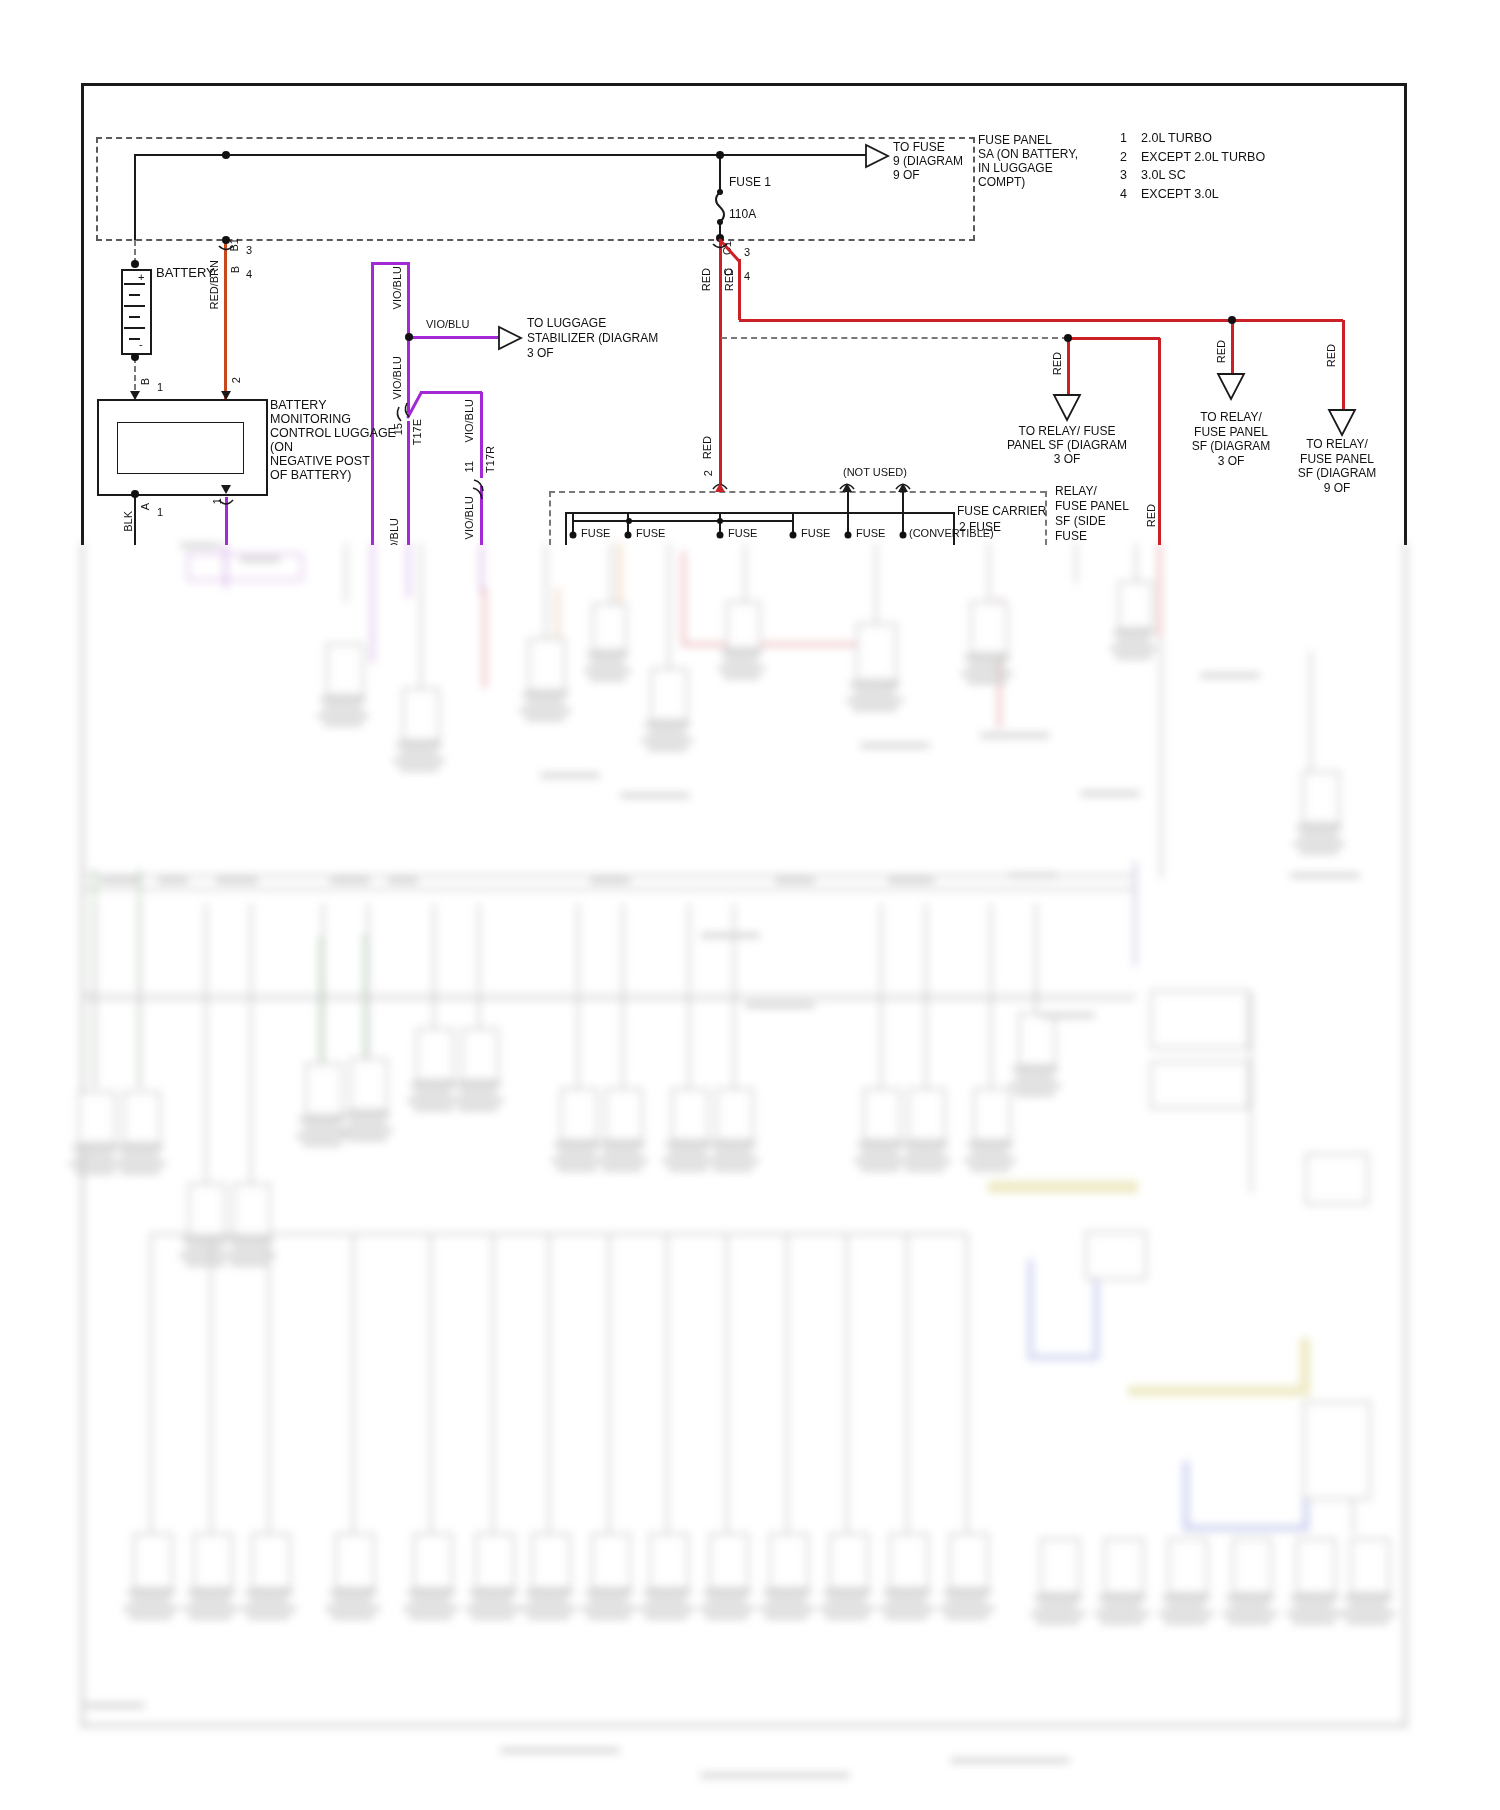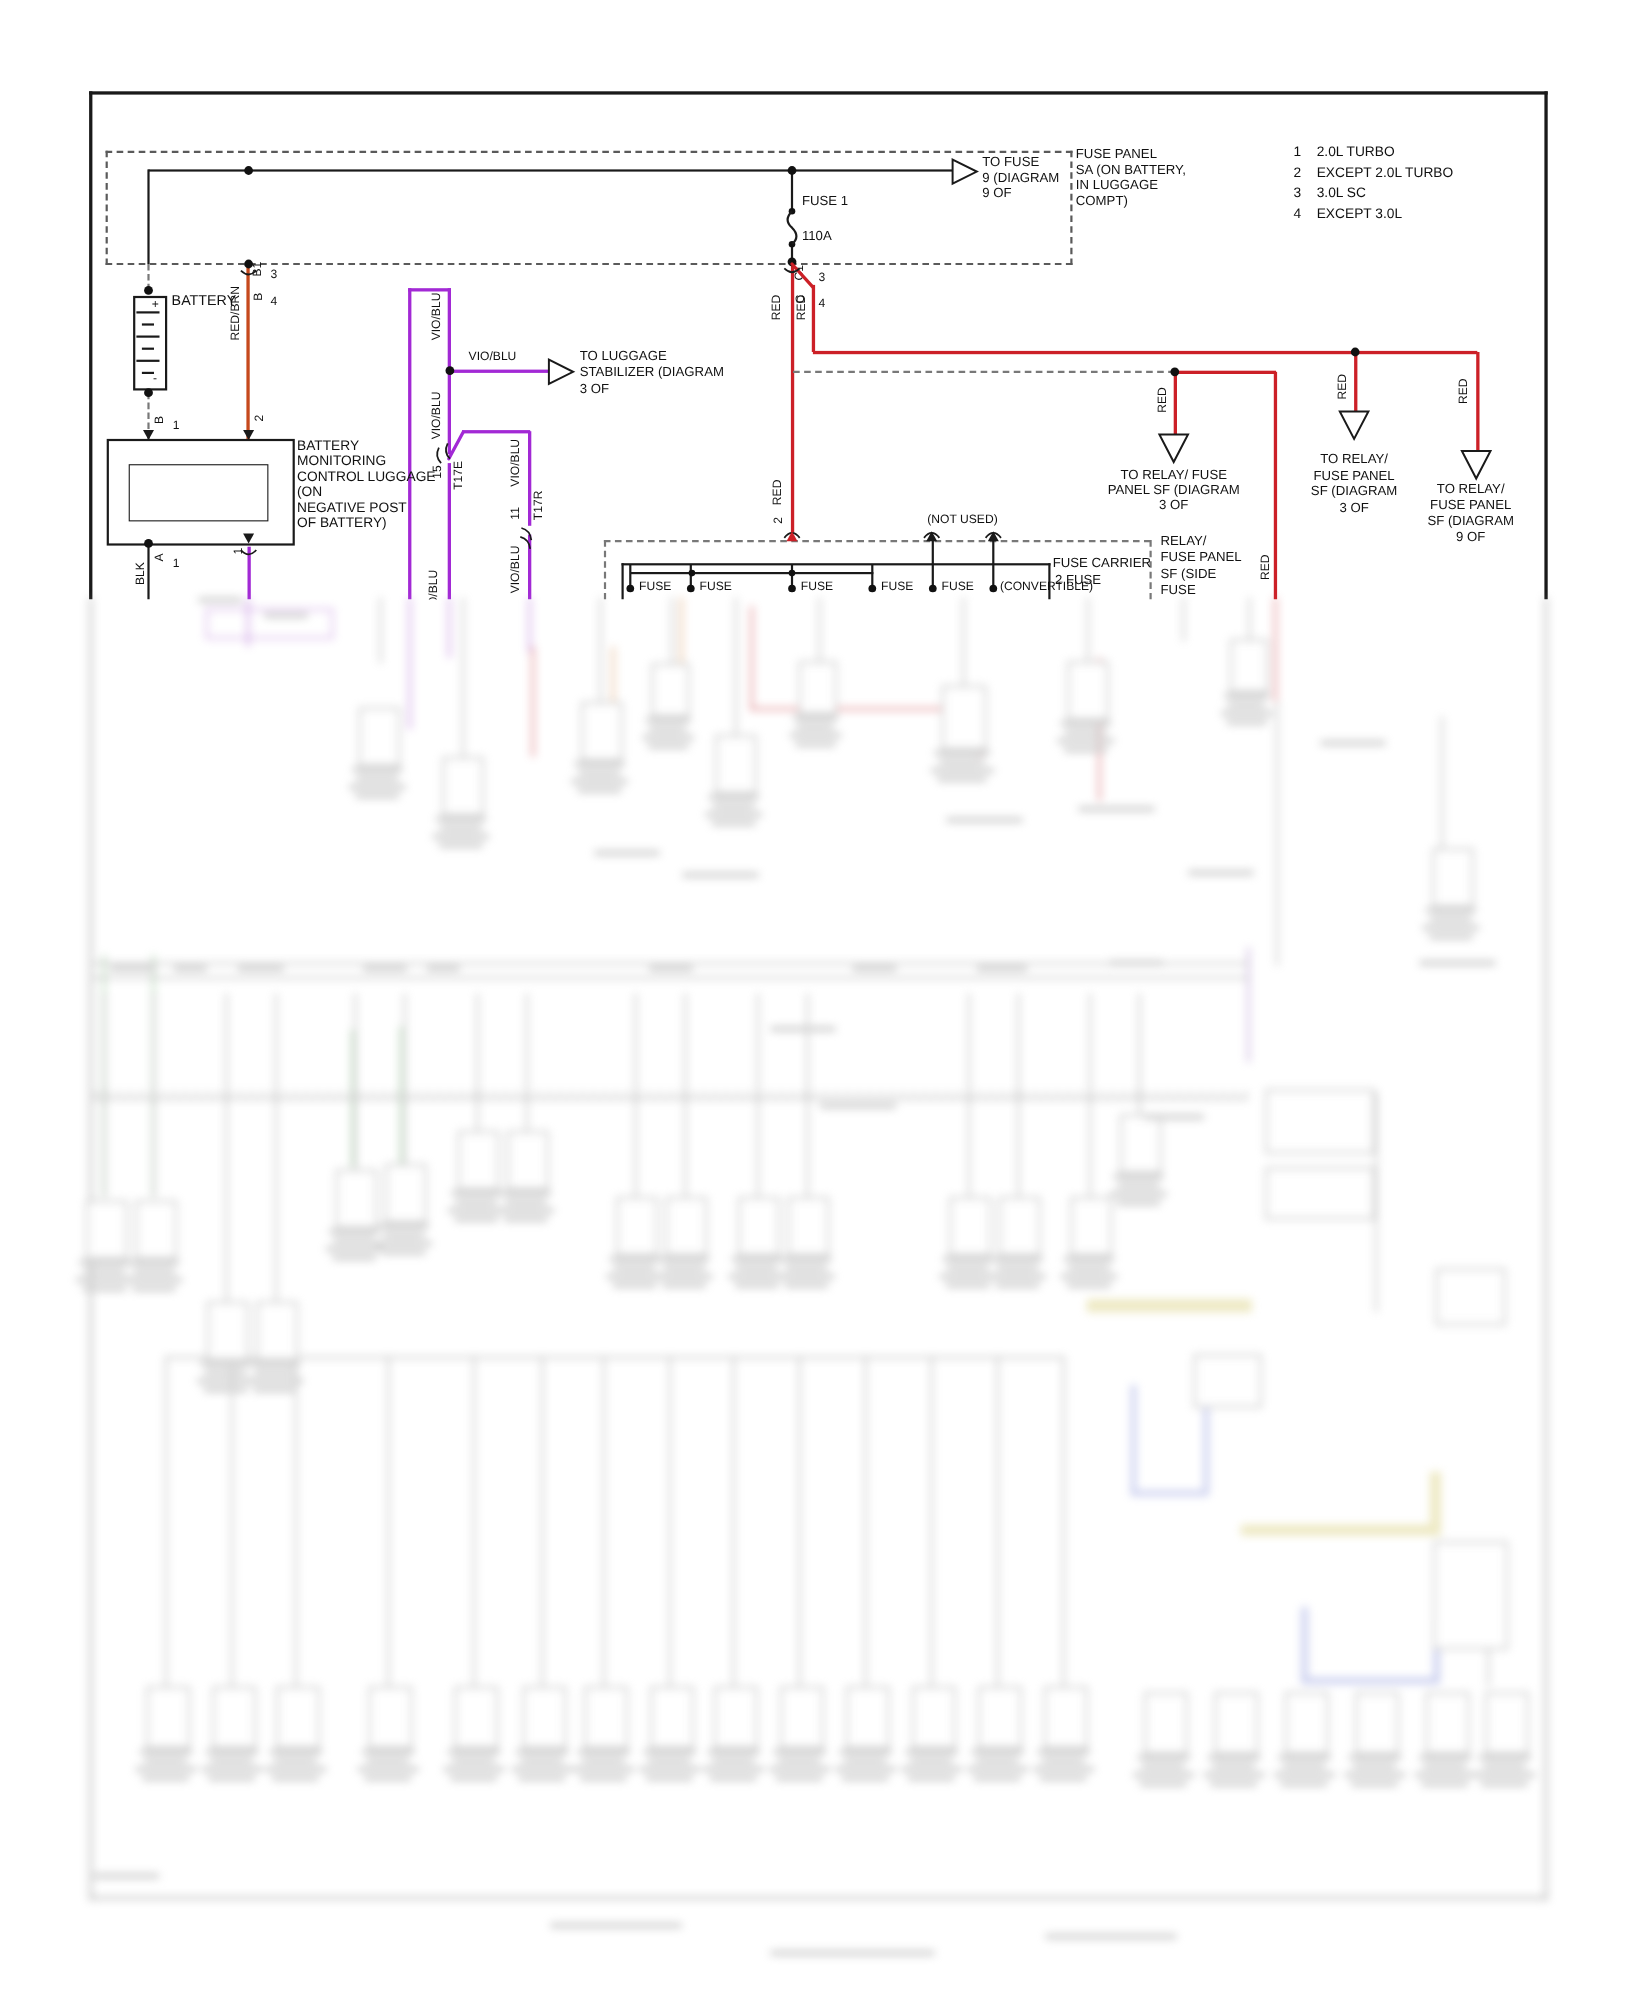--- a/index.html
+++ b/index.html
@@ -96,21 +96,21 @@
 
     <span class="lbl" style="left:729px;top:175px;">FUSE 1</span>
     <span class="lbl" style="left:729px;top:207px;">110A</span>
     <div class="lbl" style="left:978px;top:133px;">
       <div>FUSE PANEL</div>
         <div>SA (ON BATTERY,</div>
       <div>IN LUGGAGE</div>
         <div>COMPT)</div>
     </div>
 
-    <div class="lbl s12" style="left:1176px;top:129px;line-height:18.5px;">
+    <div class="lbl s12" style="left:1120px;top:129px;line-height:18.5px;">
       <div><span style="display:inline-block;width:21px;">1</span><span>2.0L TURBO</span></div>
       <div><span style="display:inline-block;width:21px;">2</span><span>EXCEPT 2.0L TURBO</span></div>
       <div><span style="display:inline-block;width:21px;">3</span><span>3.0L SC</span></div>
       <div><span style="display:inline-block;width:21px;">4</span><span>EXCEPT 3.0L</span></div>
     </div>
 
     <div class="lbl" style="left:893px;top:140px;">
       <div>TO FUSE</div>
         <div>9 (DIAGRAM</div>
         <div>9 OF</div>

